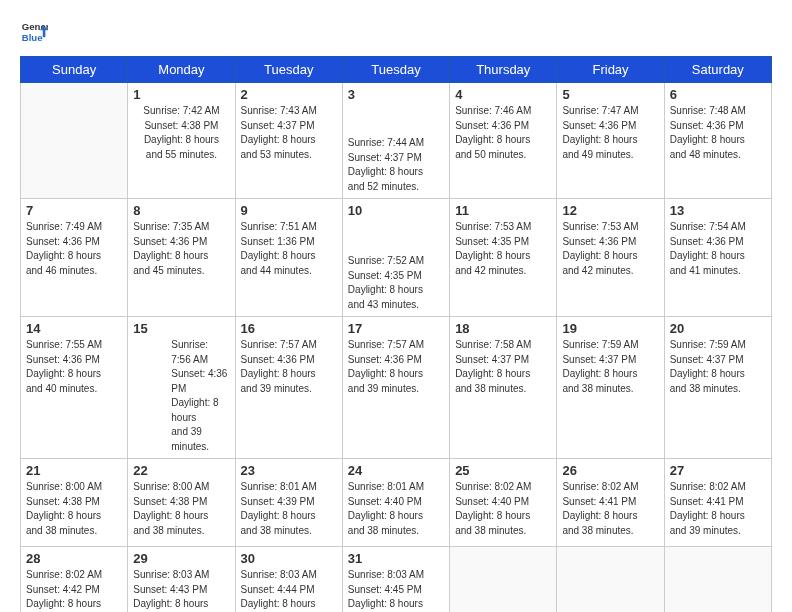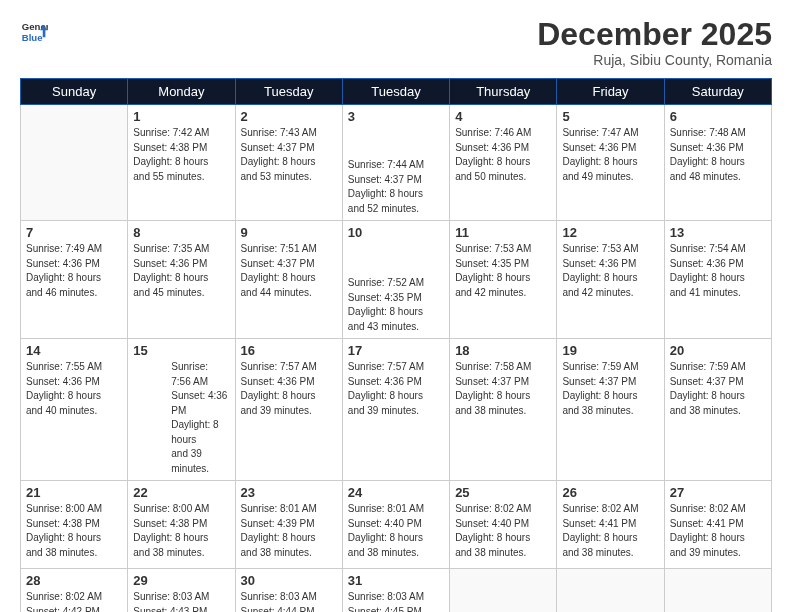--- a/index.html
+++ b/index.html
@@ -47,21 +47,21 @@
       margin-top: 2px;
     }
     .calendar {
       flex: 1;
       border: 1px solid #ccc;
       border-collapse: collapse;
       width: 100%;
       table-layout: fixed;
     }
     .calendar th {
-      background-color: #0f172a;
+      background-color: #1d4ed8;
       color: white;
       text-align: center;
       padding: 5px 2px;
       font-size: 13px;
       font-weight: normal;
       border: 1px solid #1e5aaa;
     }
     .calendar td {
       border: 1px solid #ccc;
       vertical-align: top;
@@ -91,44 +91,40 @@
 
 <div class="page">
   <div class="header">
     <div class="logo">
       <svg class="logo-icon" viewBox="0 0 32 32">
         <text x="2" y="14" font-size="11" font-weight="bold" fill="#333" font-family="Arial">General</text>
         <text x="2" y="26" font-size="11" font-weight="bold" fill="#2a6bbf" font-family="Arial">Blue</text>
         <polygon points="26,8 32,14 29,14 29,22 26,22 26,14 23,14" fill="#2a6bbf"></polygon>
       </svg>
     </div>
-    <div class="title-block">
-      <div class="month-title">December 2025</div>
-      <div class="location">Ruja, Sibiu County, Romania</div>
-    </div>
   </div>
 
   <table class="calendar">
     <thead>
       <tr>
       <th>Sunday</th>
           <th>Monday</th>
           <th>Tuesday</th>
           <th>Tuesday</th>
           <th>Thursday</th>
           <th>Friday</th>
           <th>Saturday</th>
         </tr>
     </thead>
     <tbody id="calendar-body">
     <tr>
           <td class="empty"></td>
           <td>
             <div class="day-number">1</div>
-            <div class="cell-info" style="white-space: pre-line;">Sunrise: 7:42 AM
+            <div class="cell-info" style="white-space: pre-line; text-align: center;">Sunrise: 7:42 AM
 Sunset: 4:38 PM
 Daylight: 8 hours
 and 55 minutes.</div>
           </td>
           <td>
             <div class="day-number">2</div>
             <div class="cell-info" style="white-space: pre-line;">Sunrise: 7:43 AM
 Sunset: 4:37 PM
 Daylight: 8 hours
 and 53 minutes.</div>
@@ -173,21 +169,21 @@
           <td>
             <div class="day-number">8</div>
             <div class="cell-info" style="white-space: pre-line;">Sunrise: 7:35 AM
 Sunset: 4:36 PM
 Daylight: 8 hours
 and 45 minutes.</div>
           </td>
           <td>
             <div class="day-number">9</div>
             <div class="cell-info" style="white-space: pre-line;">Sunrise: 7:51 AM
-Sunset: 4:37 PM
+Sunset: 1:36 PM
 Daylight: 8 hours
 and 44 minutes.</div>
           </td>
           <td>
             <div class="day-number">10</div>
             <div class="cell-info" style="white-space: pre-line; margin-top: 36px;">Sunrise: 7:52 AM
 Sunset: 4:35 PM
 Daylight: 8 hours
 and 43 minutes.</div>
           </td>

